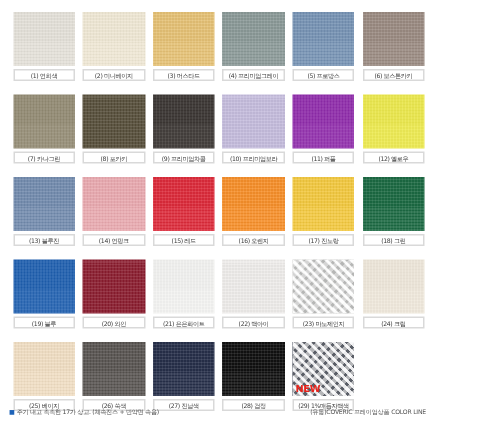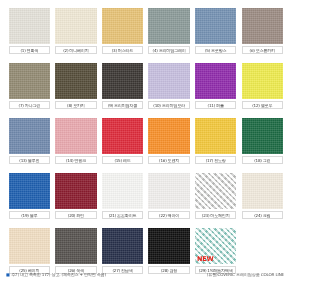--- a/index.html
+++ b/index.html
@@ -255,21 +255,21 @@
         </div>
         <div class="label">(27) 진남색</div>
       </div>
       <div class="cell">
         <div class="swatch" style="background: rgb(17, 17, 17);">
           <div class="tex"></div>
         </div>
         <div class="label">(28) 검정</div>
       </div>
       <div class="cell">
-        <div class="swatch mottle" style="background: #5eead4;">
+        <div class="swatch mottle" style="background: #0f172a;">
           <div class="tex"></div>
           <div class="newbadge" style="color: rgb(232, 36, 28);">NEW</div>
         </div>
         <div class="label">(29) 1%매듭자백색</div>
       </div>
     </div>
 
   <div class="footer">
     <div class="foot-left">
       <span class="bullet">■</span><span>주기 내고 촉촉한 17가 상고. (체속진스 + 반약면 속음)</span>

